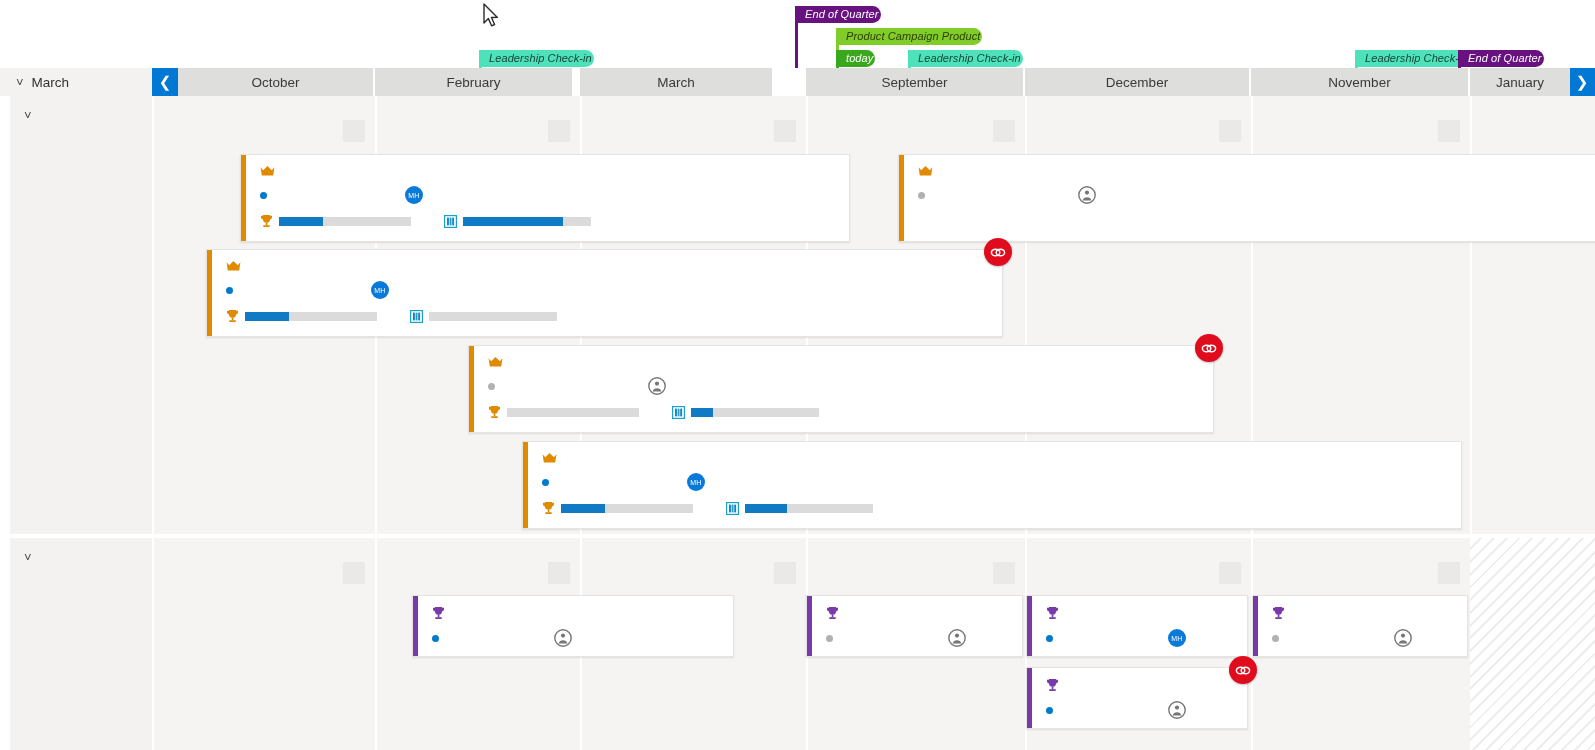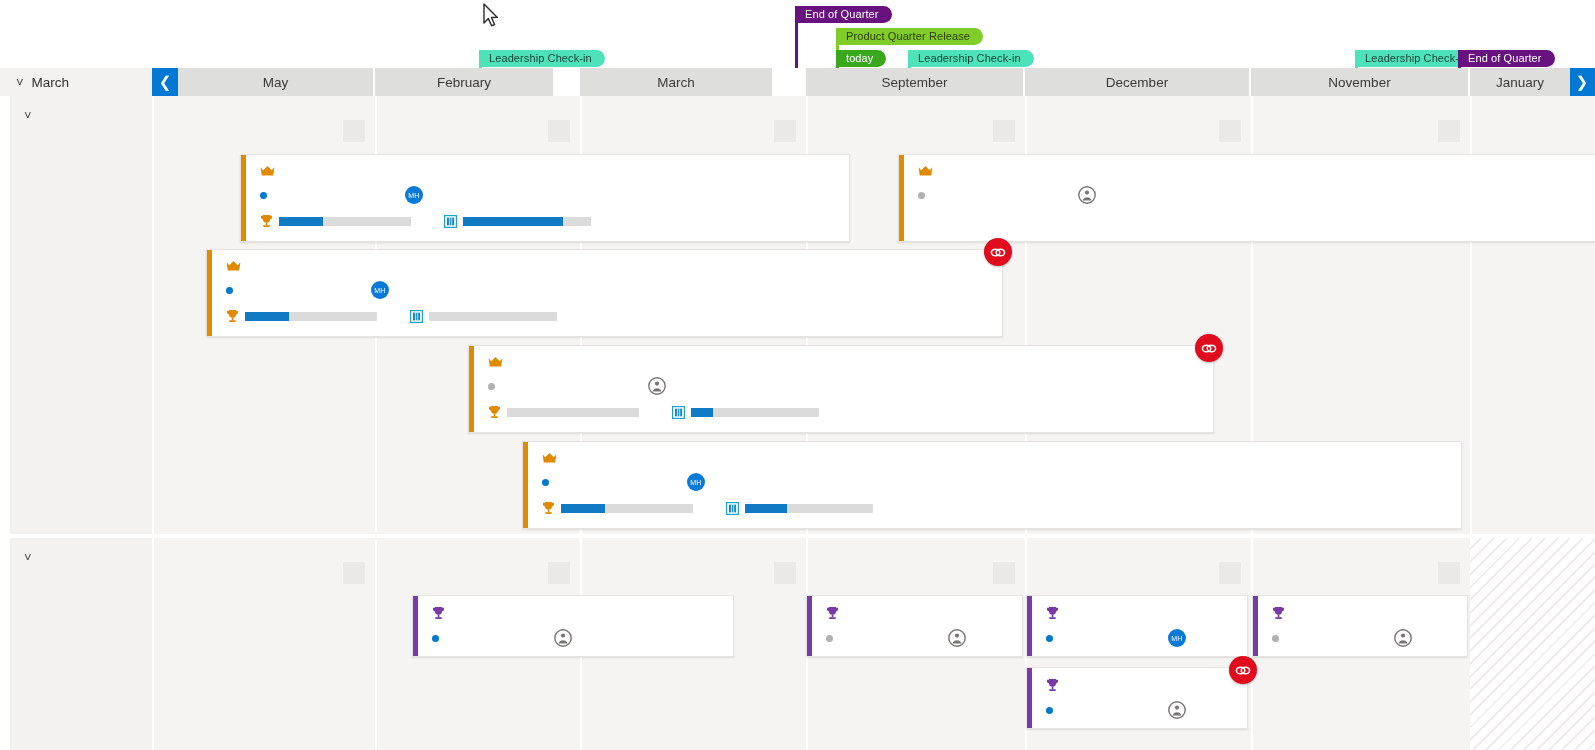--- a/index.html
+++ b/index.html
@@ -7,23 +7,24 @@
     width:1595px;height:750px;overflow:hidden;background:#ffffff;
     font-family:"Liberation Sans","DejaVu Sans",sans-serif;
     font-size:13px;color:#201f1e;-webkit-font-smoothing:antialiased;
   }
   .app{position:relative;width:1595px;height:750px;}
 
   
   .marker-strip{position:absolute;left:0;top:0;width:1595px;height:68px;background:#fff;}
   .mk-line{position:absolute;width:3px;top:0;}
   .mk-pill{
-    position:absolute;height:17px;line-height:17px;padding:0 13px 0 8px;
+    position:absolute;height:17px;line-height:17px;padding:0 2px 0 8px;
     border-radius:0 9px 9px 0;color:#fff;font-size:11px;white-space:nowrap;
     letter-spacing:.1px;
+    font-style:italic;
   }
 
   
   .tl-header{position:absolute;left:0;top:68px;width:1595px;height:28px;background:#ffffff;}
   .teams-head{
     position:absolute;left:0;top:0;width:152px;height:28px;background:#f3f2f1;
     display:flex;align-items:center;gap:8px;padding-left:16px;box-sizing:border-box;
   }
   .teams-head .chev{color:#4a4a4a;font-size:13px;line-height:1;}
   .teams-head .lbl{font-size:13.5px;color:#323130;}
@@ -101,21 +102,21 @@
 </style>
 </head>
 <body>
 
 <div class="app">
 
   <div class="marker-strip" id="markerStrip">
       <div class="mk-line" style="left: 795px; top: 6px; height: 62px; background: rgb(103, 18, 127);"></div>
       <div class="mk-pill" style="left: 797px; top: 6px; background: rgb(103, 18, 127); color: rgb(255, 255, 255);">End of Quarter</div>
       <div class="mk-line" style="left: 836px; top: 28px; height: 40px; background: rgb(128, 204, 40);"></div>
-      <div class="mk-pill" style="left: 838px; top: 28px; background: rgb(128, 204, 40); color: rgb(45, 61, 8);">Product Quarter Release</div>
+      <div class="mk-pill" style="left: 838px; top: 28px; background: rgb(128, 204, 40); color: rgb(45, 61, 8);">Product Campaign Product</div>
       <div class="mk-line" style="left: 836px; top: 50px; height: 18px; background: rgb(58, 168, 28);"></div>
       <div class="mk-pill" style="left: 838px; top: 50px; background: rgb(58, 168, 28); color: rgb(255, 255, 255);">today</div>
       <div class="mk-line" style="left: 908px; top: 50px; height: 18px; background: rgb(78, 226, 187);"></div>
       <div class="mk-pill" style="left: 910px; top: 50px; background: rgb(78, 226, 187); color: rgb(23, 63, 53);">Leadership Check-in</div>
       <div class="mk-line" style="left: 479px; top: 50px; height: 18px; background: rgb(78, 226, 187);"></div>
       <div class="mk-pill" style="left: 481px; top: 50px; background: rgb(78, 226, 187); color: rgb(23, 63, 53);">Leadership Check-in</div>
       <div class="mk-line" style="left: 1355px; top: 50px; height: 18px; background: rgb(78, 226, 187);"></div>
       <div class="mk-pill" style="left: 1357px; top: 50px; background: rgb(78, 226, 187); color: rgb(23, 63, 53);">Leadership Check-in</div>
       <div class="mk-line" style="left: 1458px; top: 50px; height: 18px; background: rgb(103, 18, 127);"></div>
       <div class="mk-pill" style="left: 1460px; top: 50px; background: rgb(103, 18, 127); color: rgb(255, 255, 255);">End of Quarter</div>
@@ -126,22 +127,22 @@
       <span class="chev">˅</span>
       <span class="lbl">March</span>
     </div>
     <div class="nav-btn" style="left:152px">
       <span>❮</span>
     </div>
     <div class="nav-btn" style="left:1569px">
       <span>❯</span>
     </div>
     <div id="monthHeads">
-        <div class="mo-head" style="left: 178px; width: 195px;">May</div>
-        <div class="mo-head" style="left: 375px; width: 178px;">February</div>
+        <div class="mo-head" style="left: 178px; width: 195px;">October</div>
+        <div class="mo-head" style="left: 375px; width: 197px;">February</div>
         <div class="mo-head" style="left: 580px; width: 192px;">March</div>
         <div class="mo-head" style="left: 806px; width: 217px;">September</div>
         <div class="mo-head" style="left: 1025px; width: 224px;">December</div>
         <div class="mo-head" style="left: 1251px; width: 217px;">November</div>
         <div class="mo-head" style="left: 1470px; width: 100px;">January</div>
       </div>
   </div>
 
   <div class="body" id="planBody">
       <div class="teamrow" style="top: 0px; height: 438px;">

